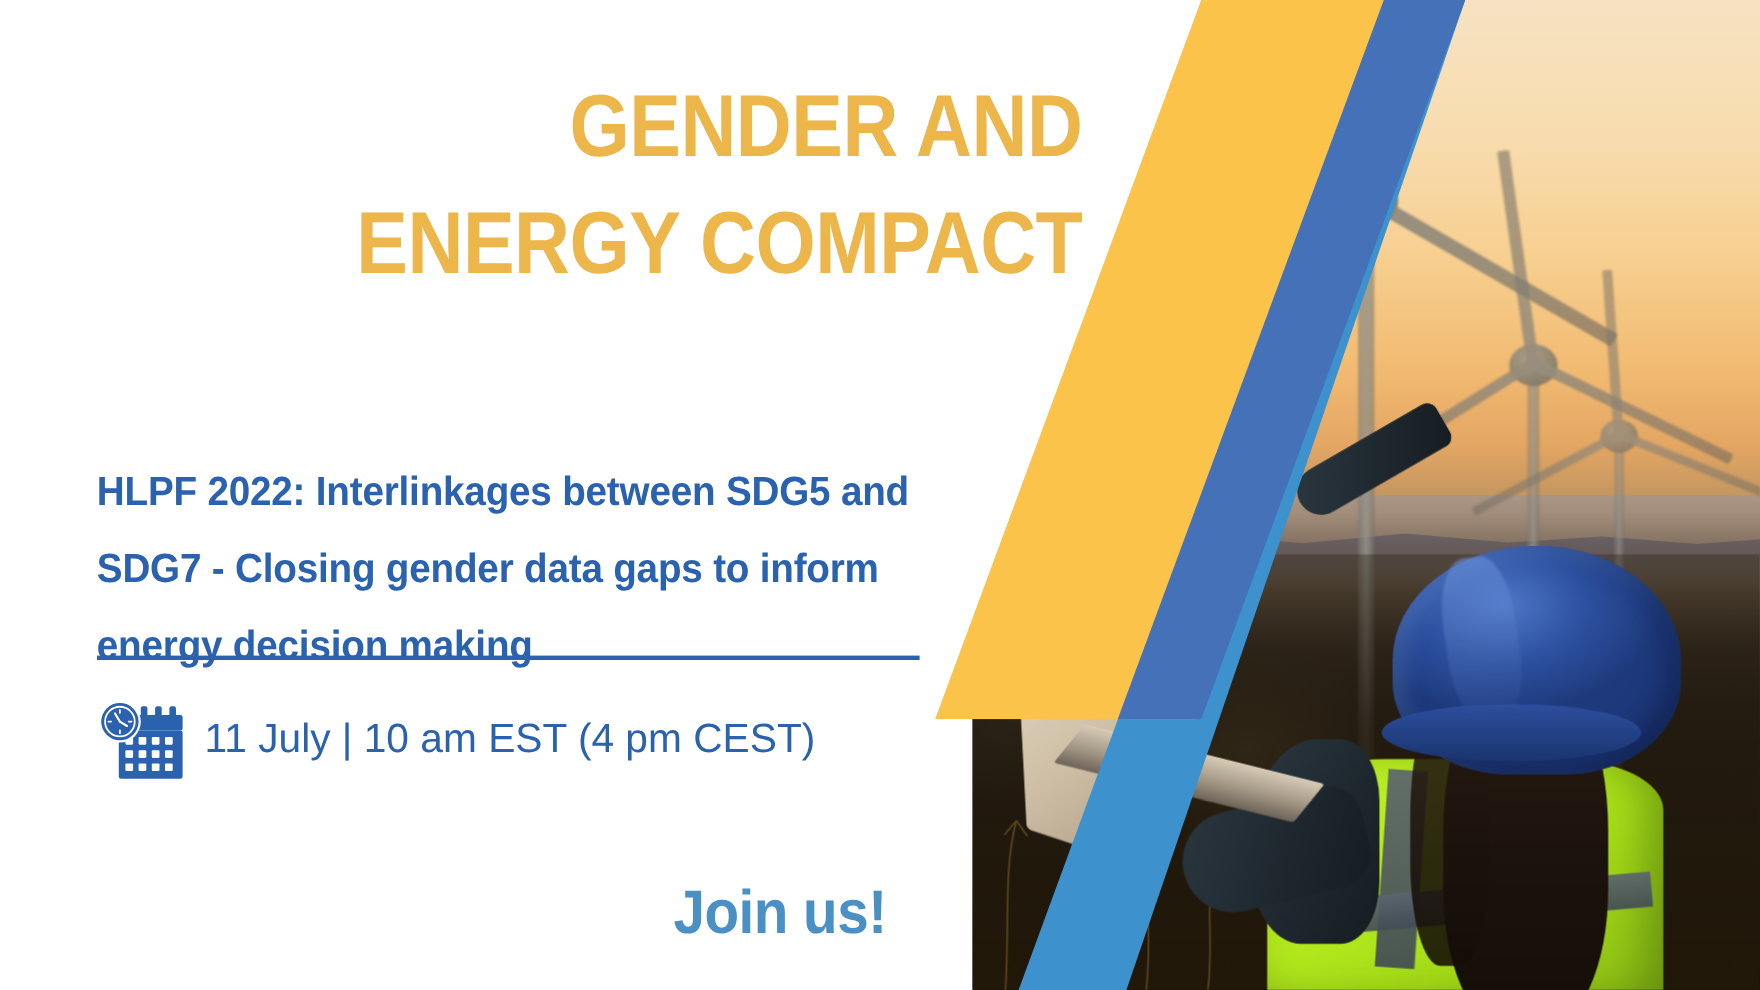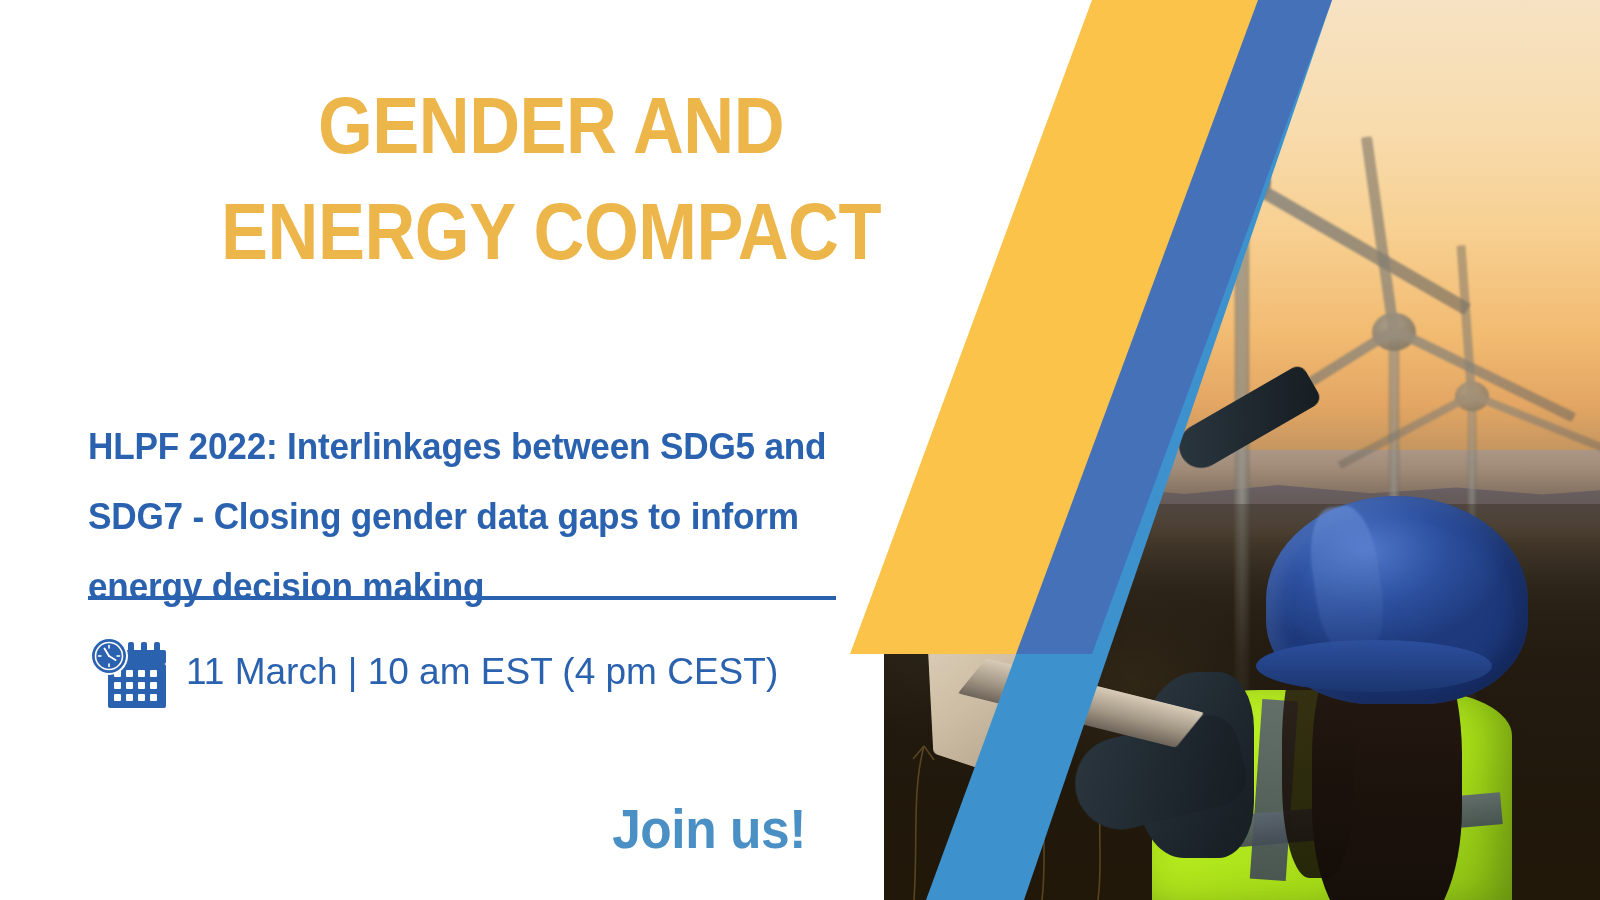--- a/index.html
+++ b/index.html
@@ -178,22 +178,21 @@
   .band-lightblue {
     left:0; top:0; width:1600px; height:900px;
     background:var(--lightblue-band, #3D92CE);
     clip-path: polygon(1256px 0px, 1332px 0px, 1024px 900px, 926px 900px);
   }
 
   
   .title-block {
     position:absolute;
     left:0; top:62px; width:984px;
-    text-align:center;
-    margin-top:11px;
+    text-align:right;
   }
   .title-line {
     display:block;
     font-family:"Liberation Sans Narrow","Liberation Sans", sans-serif;
     font-weight:700;
     font-size:80px;
     line-height:1.33;
     letter-spacing:-0.5px;
     color:#EDB64A;
     transform:scaleX(.88);
@@ -400,18 +399,18 @@
           <line x1="33.5" y1="22" x2="31" y2="22"></line>
           <line x1="23" y1="32.5" x2="23" y2="30"></line>
           <line x1="12.5" y1="22" x2="15" y2="22"></line>
         </g>
         <g stroke="#ffffff" stroke-width="1.9" stroke-linecap="round">
           <line x1="23" y1="22" x2="18.5" y2="14.5"></line>
           <line x1="23" y1="22" x2="29.5" y2="26"></line>
         </g>
       </svg>
     </span>
-    <span class="date-text" style="color: rgb(43, 98, 175);">11 March | 10 am EST (4 pm CEST)</span>
+    <span class="date-text" style="color: rgb(43, 98, 175);">11 July | 10 am EST (4 pm CEST)</span>
   </div>
 
   <div class="joinus" style="color: rgb(74, 144, 196);">Join us!</div>
 
 </div>
 
 </body></html>

